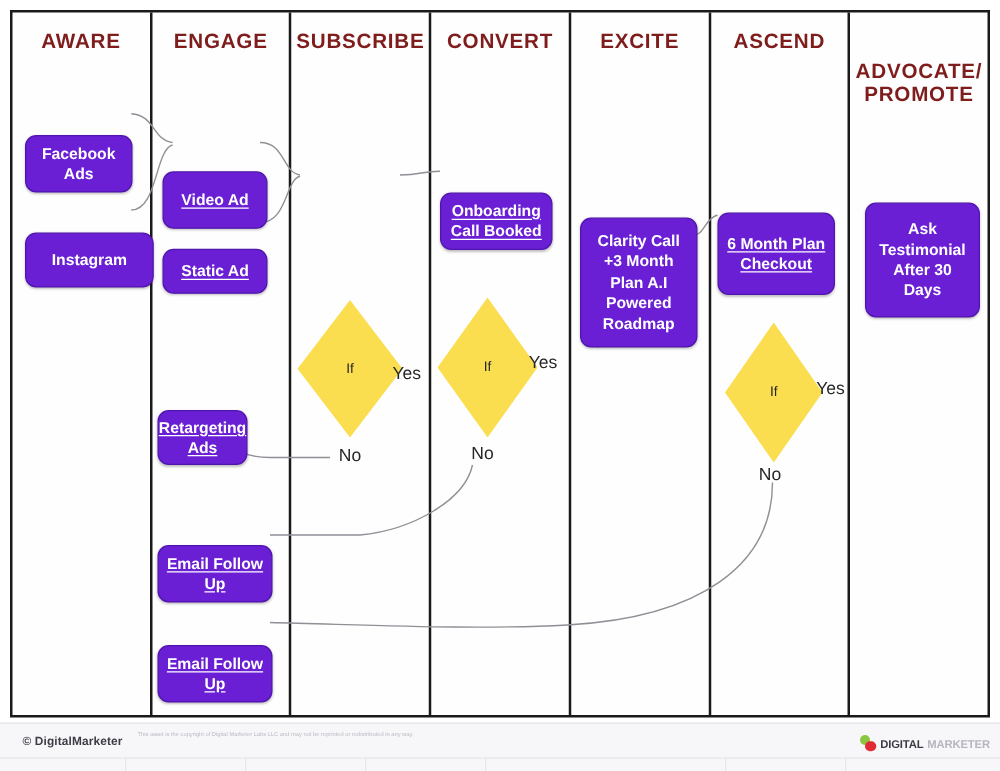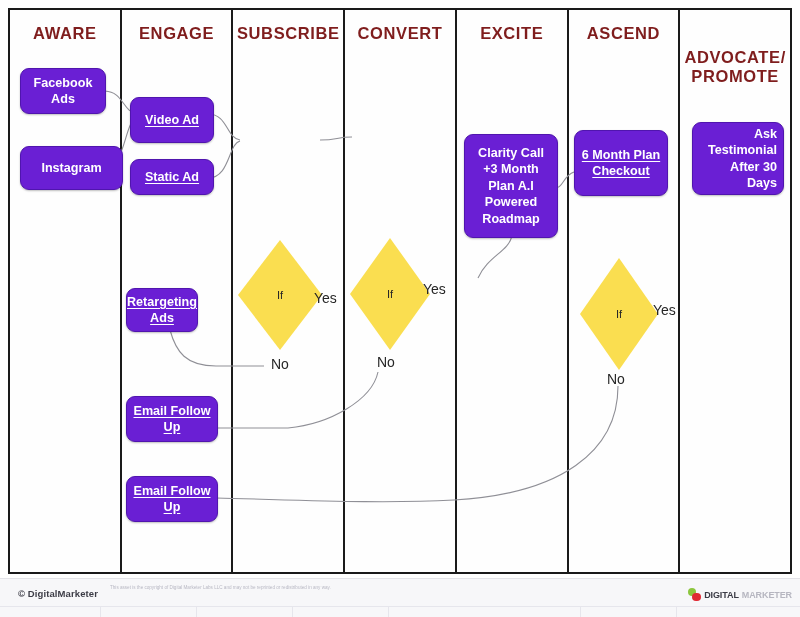--- a/index.html
+++ b/index.html
@@ -68,20 +68,21 @@
     font-weight: 700;
     line-height: 1.30;
     display: flex;
     align-items: center;
     justify-content: center;
     text-align: center;
     box-sizing: border-box;
     padding: 4px 6px;
     box-shadow: 0 1px 2px rgba(0,0,0,0.25);
     font-family: "Liberation Sans", sans-serif;
+    margin-top: 40px;
   }
   .node.link span { text-decoration: underline; text-underline-offset: 1.5px; }
 
   .diamond {
     position: absolute;
     display: flex;
     align-items: center;
     justify-content: center;
   }
   .diamond .dshape {
@@ -256,20 +257,23 @@
     <span>Email Follow Up</span>
   </div>
 
   <div class="diamond" style="left:238px; top:240px; width:84px; height:110px;">
     <div class="dshape" style="clip-path: polygon(50% 0%, 100% 50%, 50% 100%, 0% 50%);"></div>
     <div class="dlabel">If</div>
   </div>
   <div class="wire-label" style="left:314px; top:290px;">Yes</div>
   <div class="wire-label" style="left:271px; top:356px;">No</div>
 
+  <div class="node link" style="left:352px; top:114px; width:90px; height:46px;">
+    <span>Onboarding Call Booked</span>
+  </div>
   <div class="diamond" style="left:350px; top:238px; width:80px; height:112px;">
     <div class="dshape" style="clip-path: polygon(50% 0%, 100% 50%, 50% 100%, 0% 50%);"></div>
     <div class="dlabel">If</div>
   </div>
   <div class="wire-label" style="left:423px; top:281px;">Yes</div>
   <div class="wire-label" style="left:377px; top:354px;">No</div>
 
   <div class="node" style="left:464px; top:134px; width:94px; height:104px;">
     <span>Clarity Call +3 Month Plan A.I Powered Roadmap</span>
   </div>
@@ -277,21 +281,21 @@
   <div class="node link" style="left:574px; top:130px; width:94px; height:66px;">
     <span>6 Month Plan Checkout</span>
   </div>
   <div class="diamond" style="left:580px; top:258px; width:78px; height:112px;">
     <div class="dshape" style="clip-path: polygon(50% 0%, 100% 50%, 50% 100%, 0% 50%);"></div>
     <div class="dlabel">If</div>
   </div>
   <div class="wire-label" style="left:653px; top:302px;">Yes</div>
   <div class="wire-label" style="left:607px; top:371px;">No</div>
 
-  <div class="node" style="left:692px; top:122px; width:92px; height:73px;text-align:right;">
+  <div class="node" style="left:692px; top:122px; width:92px; height:92px;">
     <span>Ask Testimonial After 30 Days</span>
   </div>
 
   <div id="footer">
     <div id="footer-copy">© DigitalMarketer</div>
     <div id="footer-fineprint">This asset is the copyright of Digital Marketer Labs LLC and may not be reprinted or redistributed in any way.</div>
     <div id="footer-logo">
       <div class="mark">
         <div class="d1"></div>
         <div class="d2"></div>

